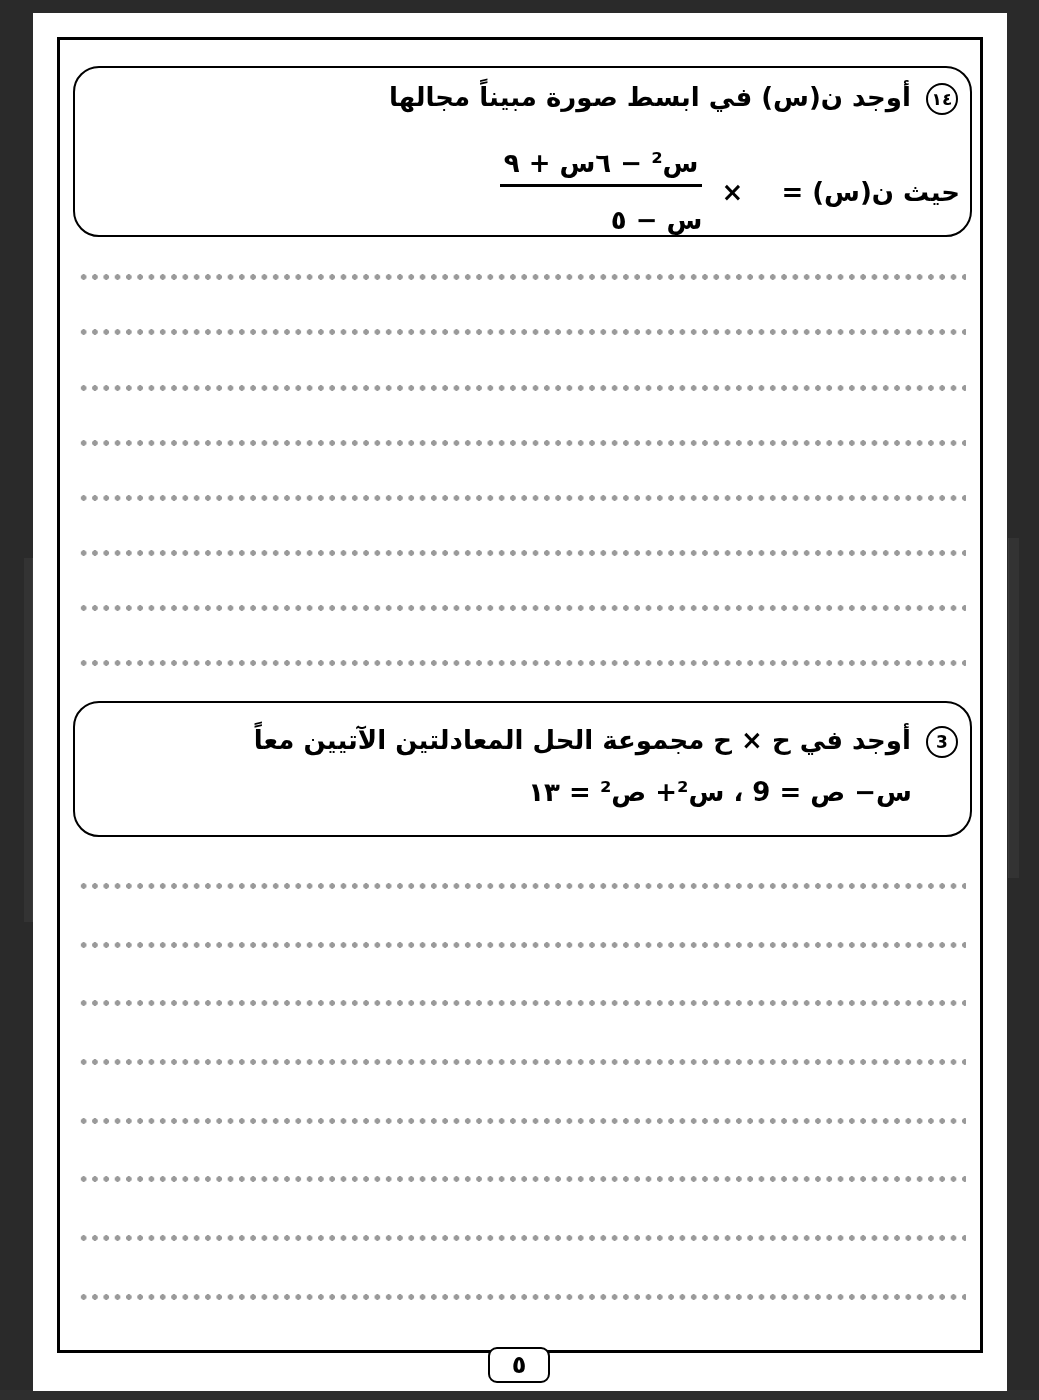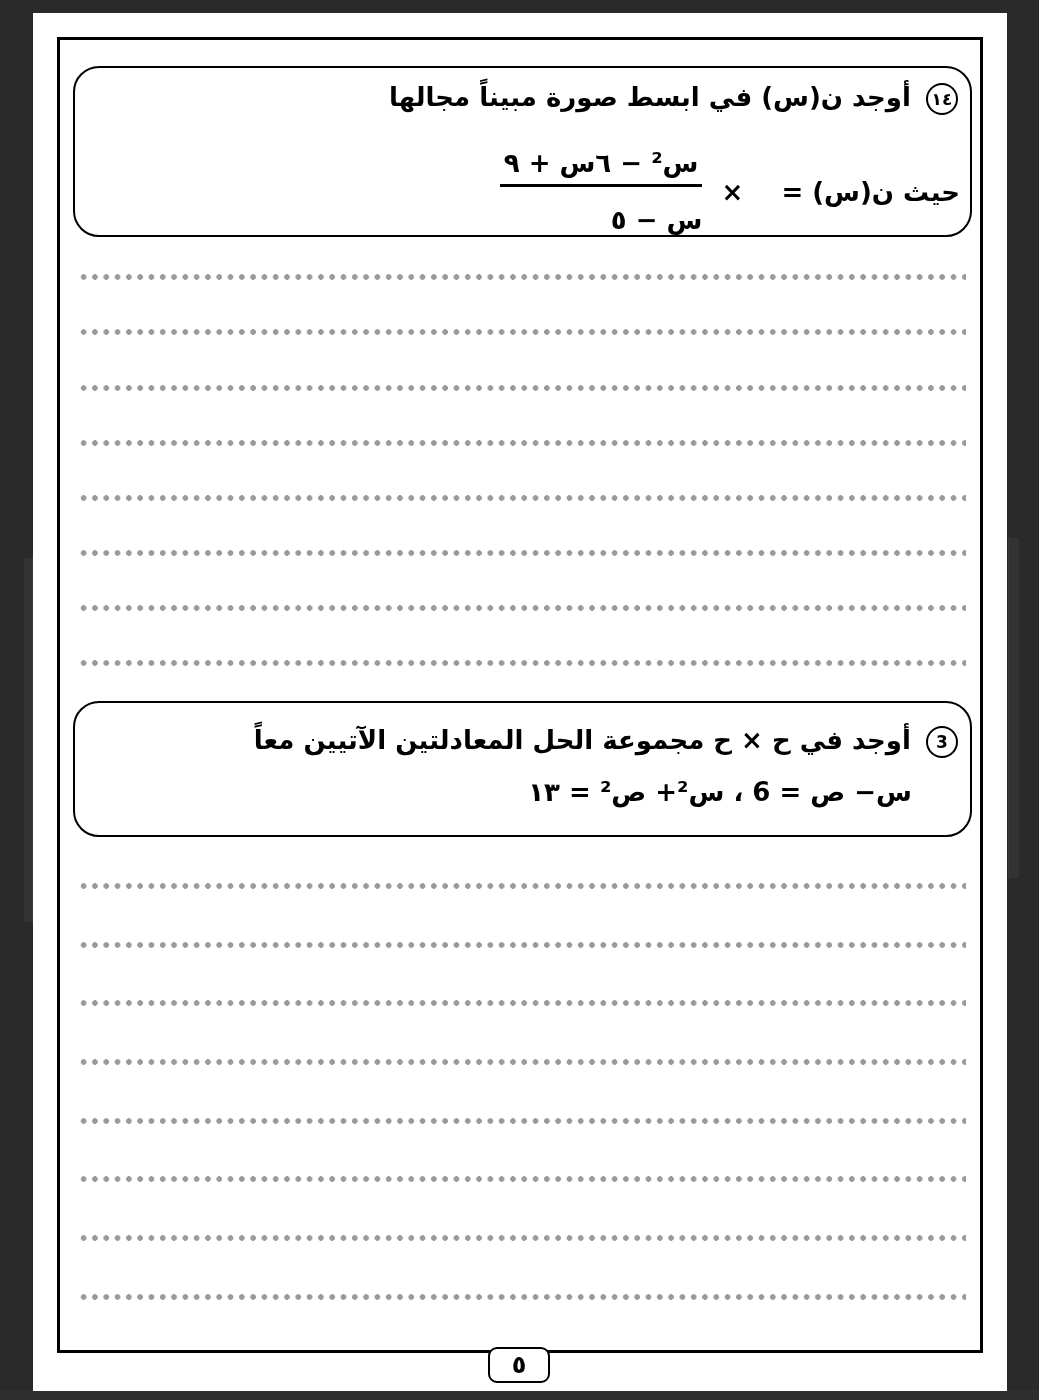--- a/index.html
+++ b/index.html
@@ -80,21 +80,21 @@
 <div class="dotline" style="top:495px;"></div>
 <div class="dotline" style="top:550px;"></div>
 <div class="dotline" style="top:605px;"></div>
 <div class="dotline" style="top:660px;"></div>
 
 <div class="qbox q15">
   <div class="qline" style="top:22px;">
     <span class="numcircle">3</span>
     <span>أوجد في ح × ح مجموعة الحل المعادلتين الآتيين معاً</span>
   </div>
-  <div class="qline" style="top:74px; right:58px;">س− ص = 6 ، س²+ ص² = ١٣</div>
+  <div class="qline" style="top:74px; right:58px;">س− ص = 9 ، س²+ ص² = ١٣</div>
 </div>
 
 <div class="dotline" style="top:883px;"></div>
 <div class="dotline" style="top:942px;"></div>
 <div class="dotline" style="top:1000px;"></div>
 <div class="dotline" style="top:1059px;"></div>
 <div class="dotline" style="top:1118px;"></div>
 <div class="dotline" style="top:1176px;"></div>
 <div class="dotline" style="top:1235px;"></div>
 <div class="dotline" style="top:1294px;"></div>

